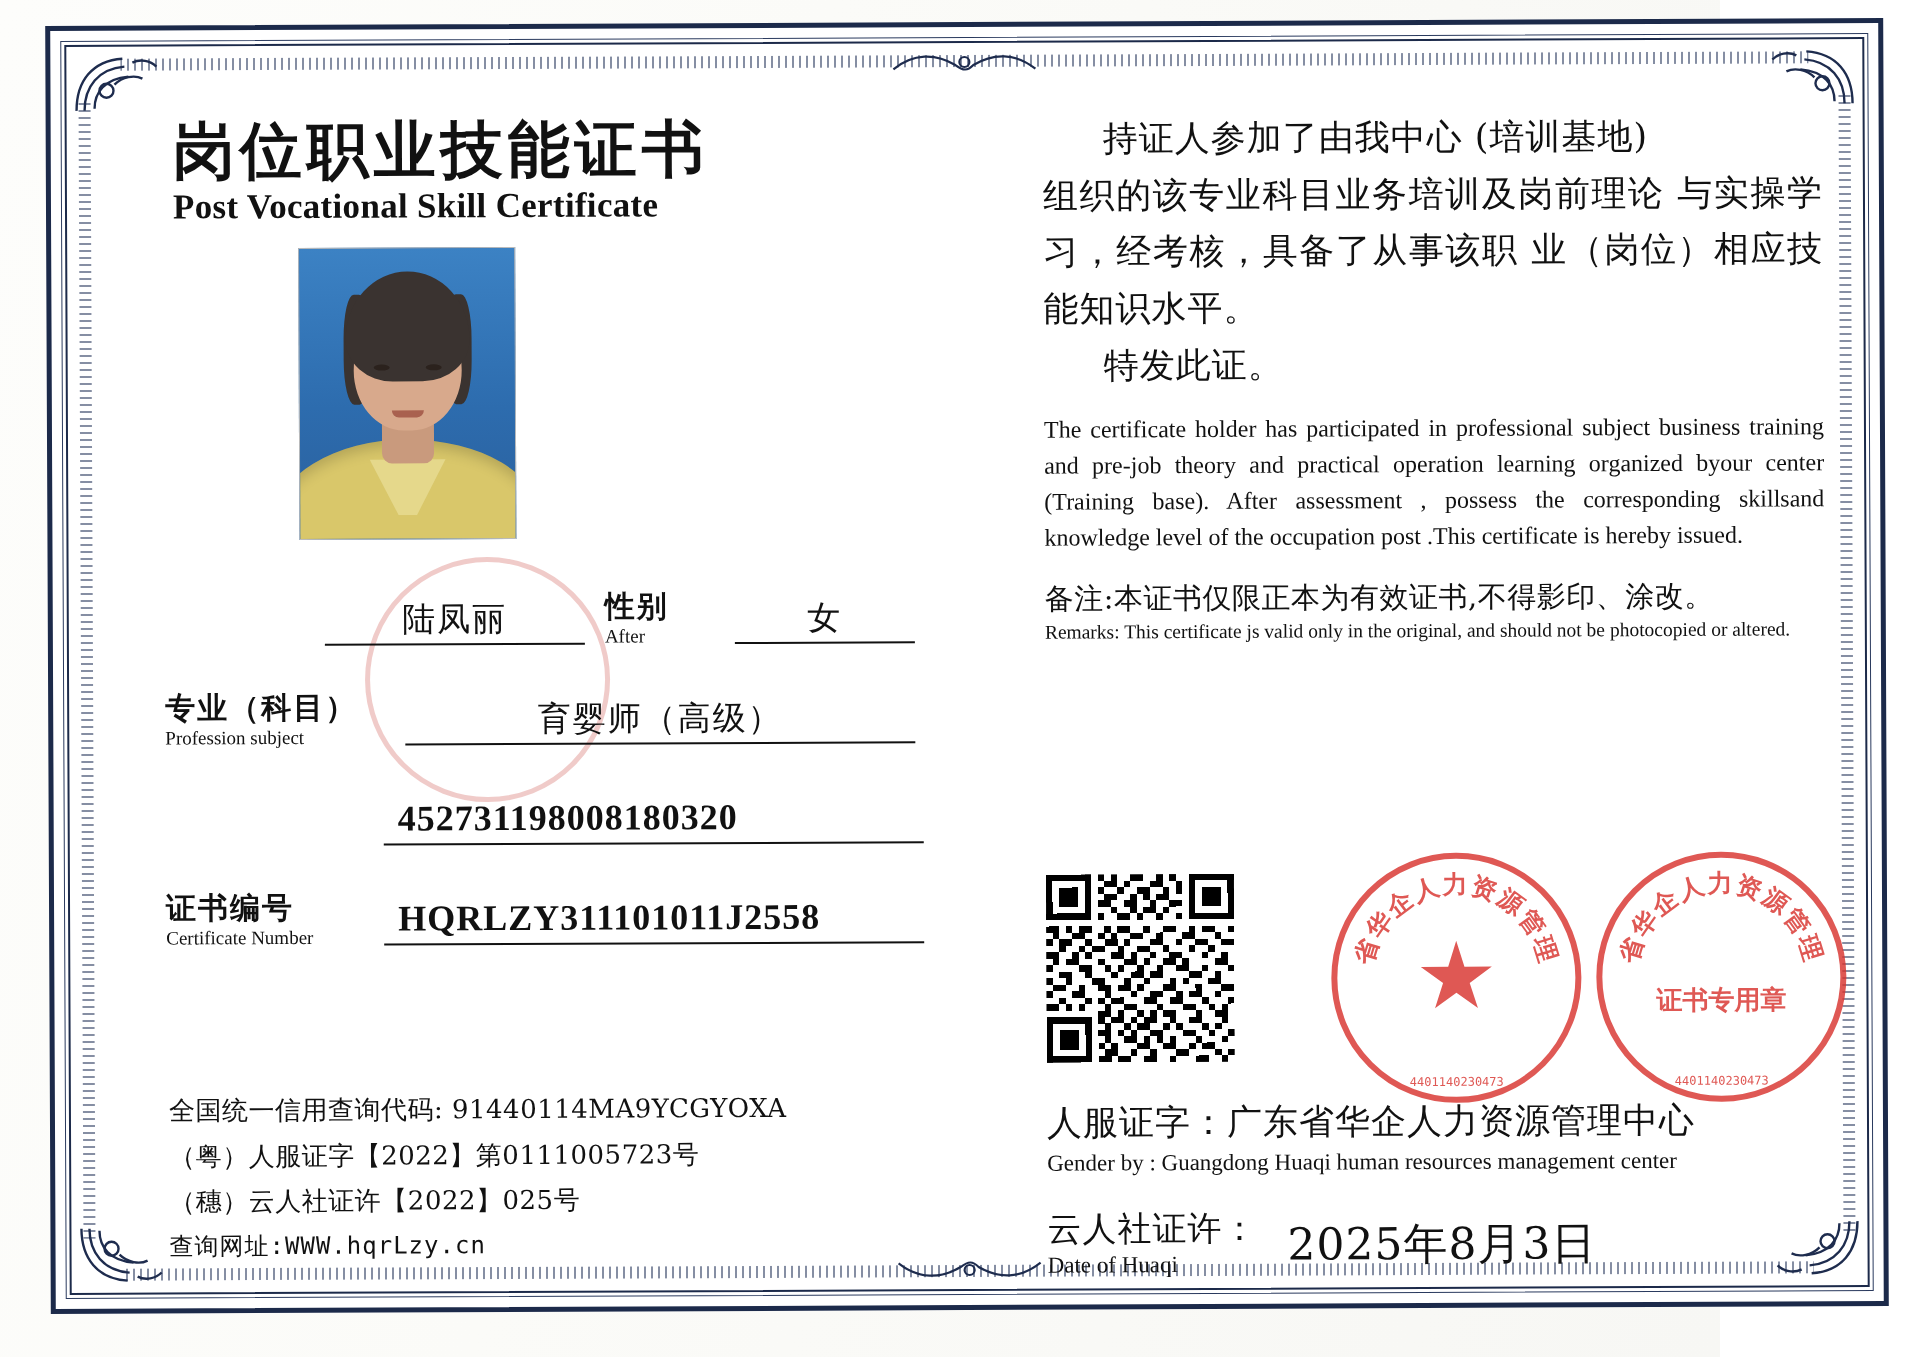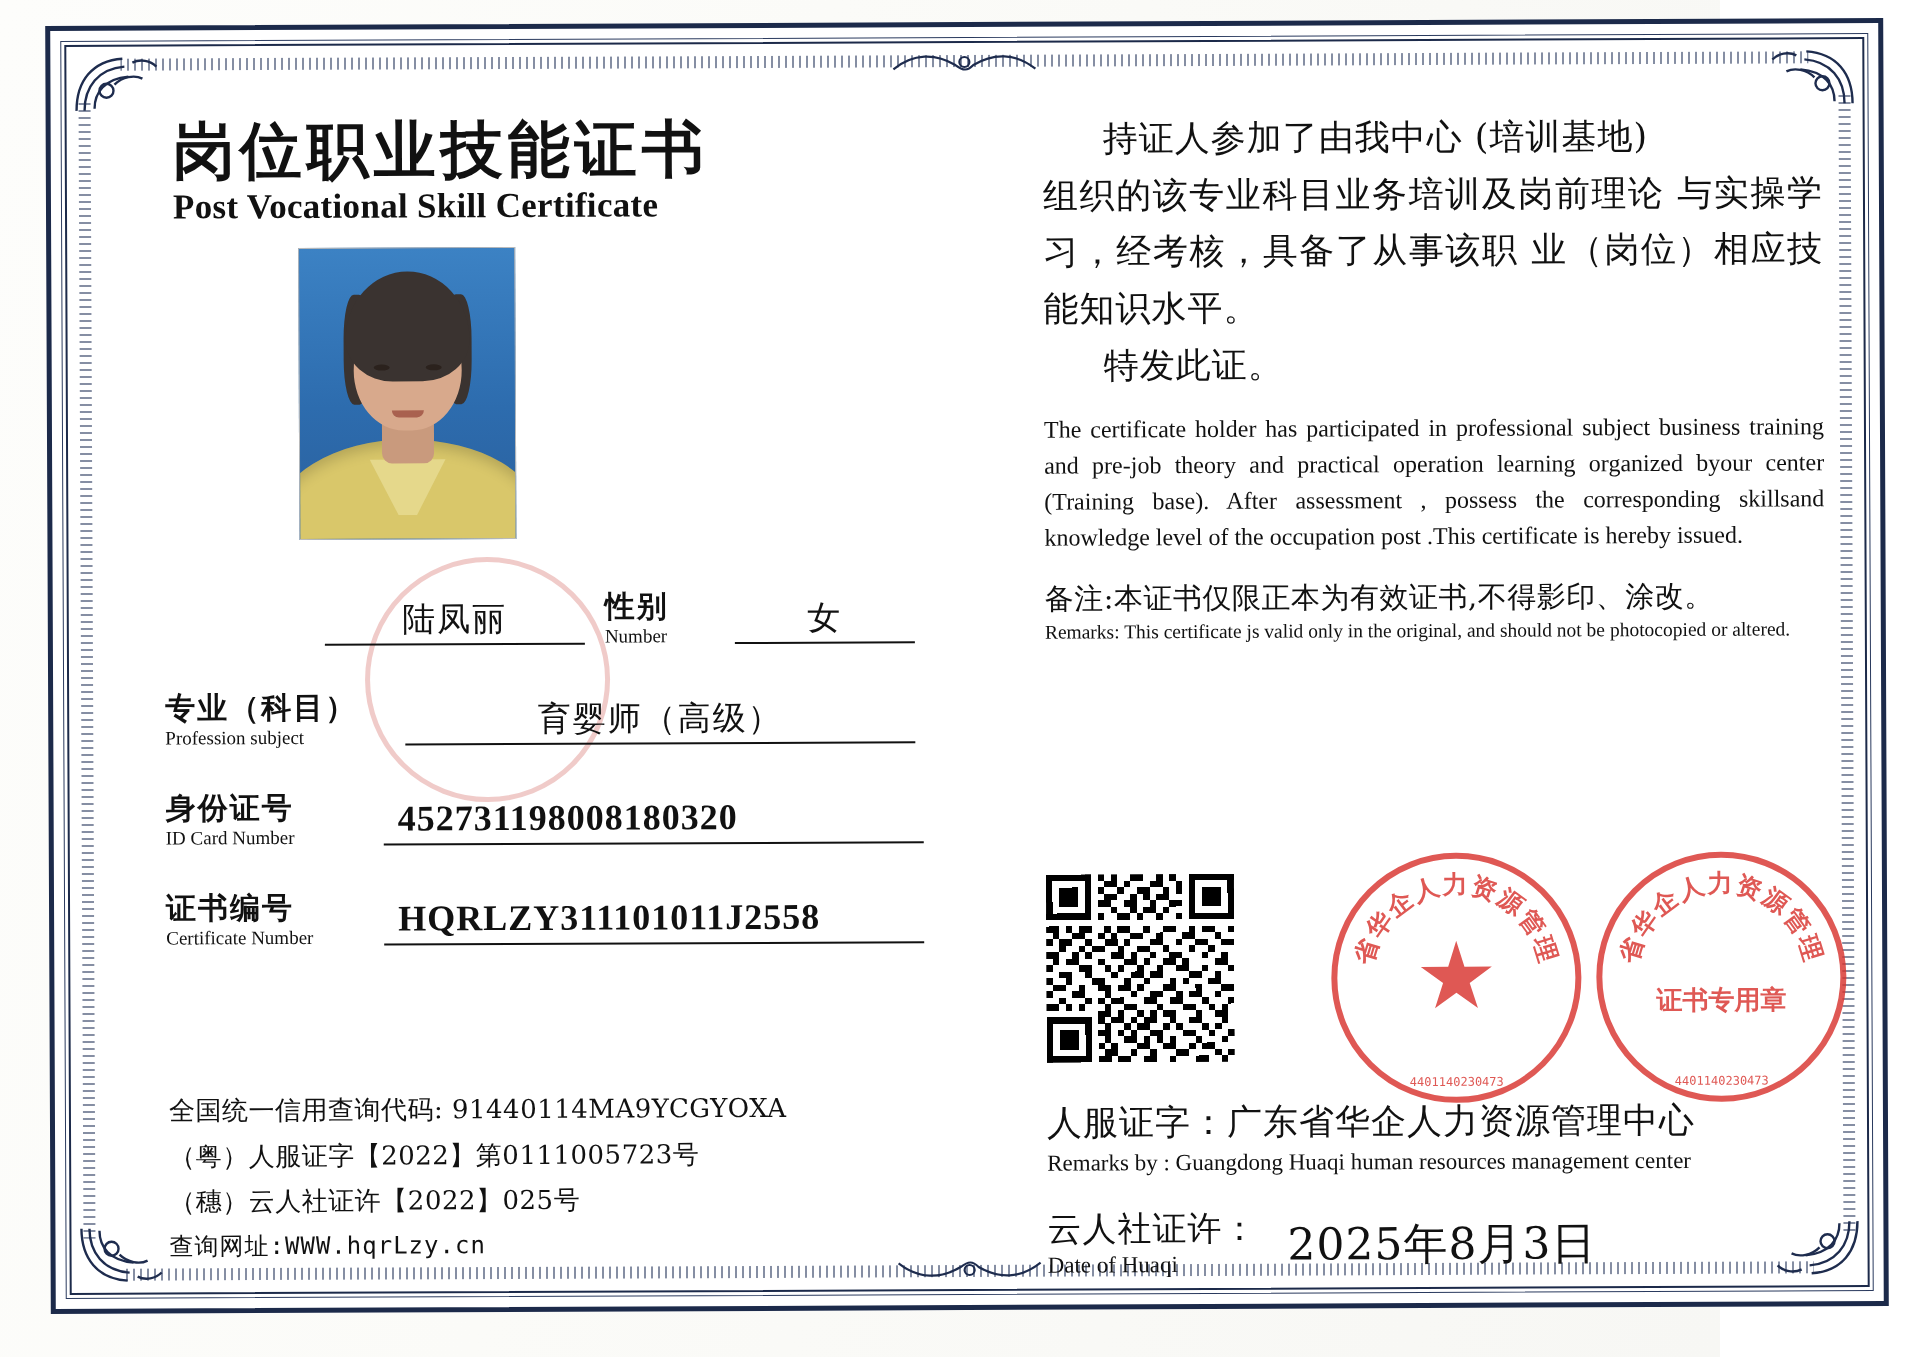--- a/index.html
+++ b/index.html
@@ -538,38 +538,34 @@
         <div class="eye r"></div>
         <div class="mouth"></div>
       </div>
 
       <div id="ghost-stamp"></div>
 
       <div class="field-row" style="top:500px;">
         <div class="fvalue" style="left:210px; width:260px;">陆凤丽</div>
         <div class="flabel" style="left:490px; width:135px;">
           <div class="cn">性别</div>
-          <div class="en">Number</div>
+          <div class="en">After</div>
         </div>
         <div class="fvalue" style="left:620px; width:180px;">女</div>
       </div>
 
       <div class="field-row" style="top:600px;">
         <div class="flabel" style="left:50px; width:230px;">
           <div class="cn">专业（科目）</div>
           <div class="en">Profession subject</div>
         </div>
         <div class="fvalue" style="left:290px; width:510px;">育婴师（高级）</div>
       </div>
 
       <div class="field-row" style="top:700px;">
-        <div class="flabel" style="left:50px; width:220px;">
-          <div class="cn">身份证号</div>
-          <div class="en">ID Card Number</div>
-        </div>
         <div class="fvalue num" style="left:268px; width:540px;">452731198008180320</div>
       </div>
 
       <div class="field-row" style="top:800px;">
         <div class="flabel" style="left:50px; width:230px;">
           <div class="cn">证书编号</div>
           <div class="en">Certificate Number</div>
         </div>
         <div class="fvalue num" style="left:268px; width:540px;">HQRLZY311101011J2558</div>
       </div>
@@ -834,21 +830,21 @@
         </svg>
         <div class="bottom-text" style="bottom:78px; font-size:26px;">证书专用章</div>
         <div class="code-text">4401140230473</div>
       </div>
 
       <div id="issuer">
         <div class="cn">
           <span>人服证字：</span><span>广东省华企人力资源管理中心</span>
         </div>
         <div class="en">
-          <span>Remarks by :</span>
+          <span>Gender by :</span>
           <span>Guangdong Huaqi human resources management center</span>
         </div>
       </div>
 
       <div id="date-row">
         <div class="lbl-cn">云人社证许：</div>
         <div class="lbl-en">Date of Huaqi</div>
         <div class="value">2025年8月3日</div>
       </div>
 

